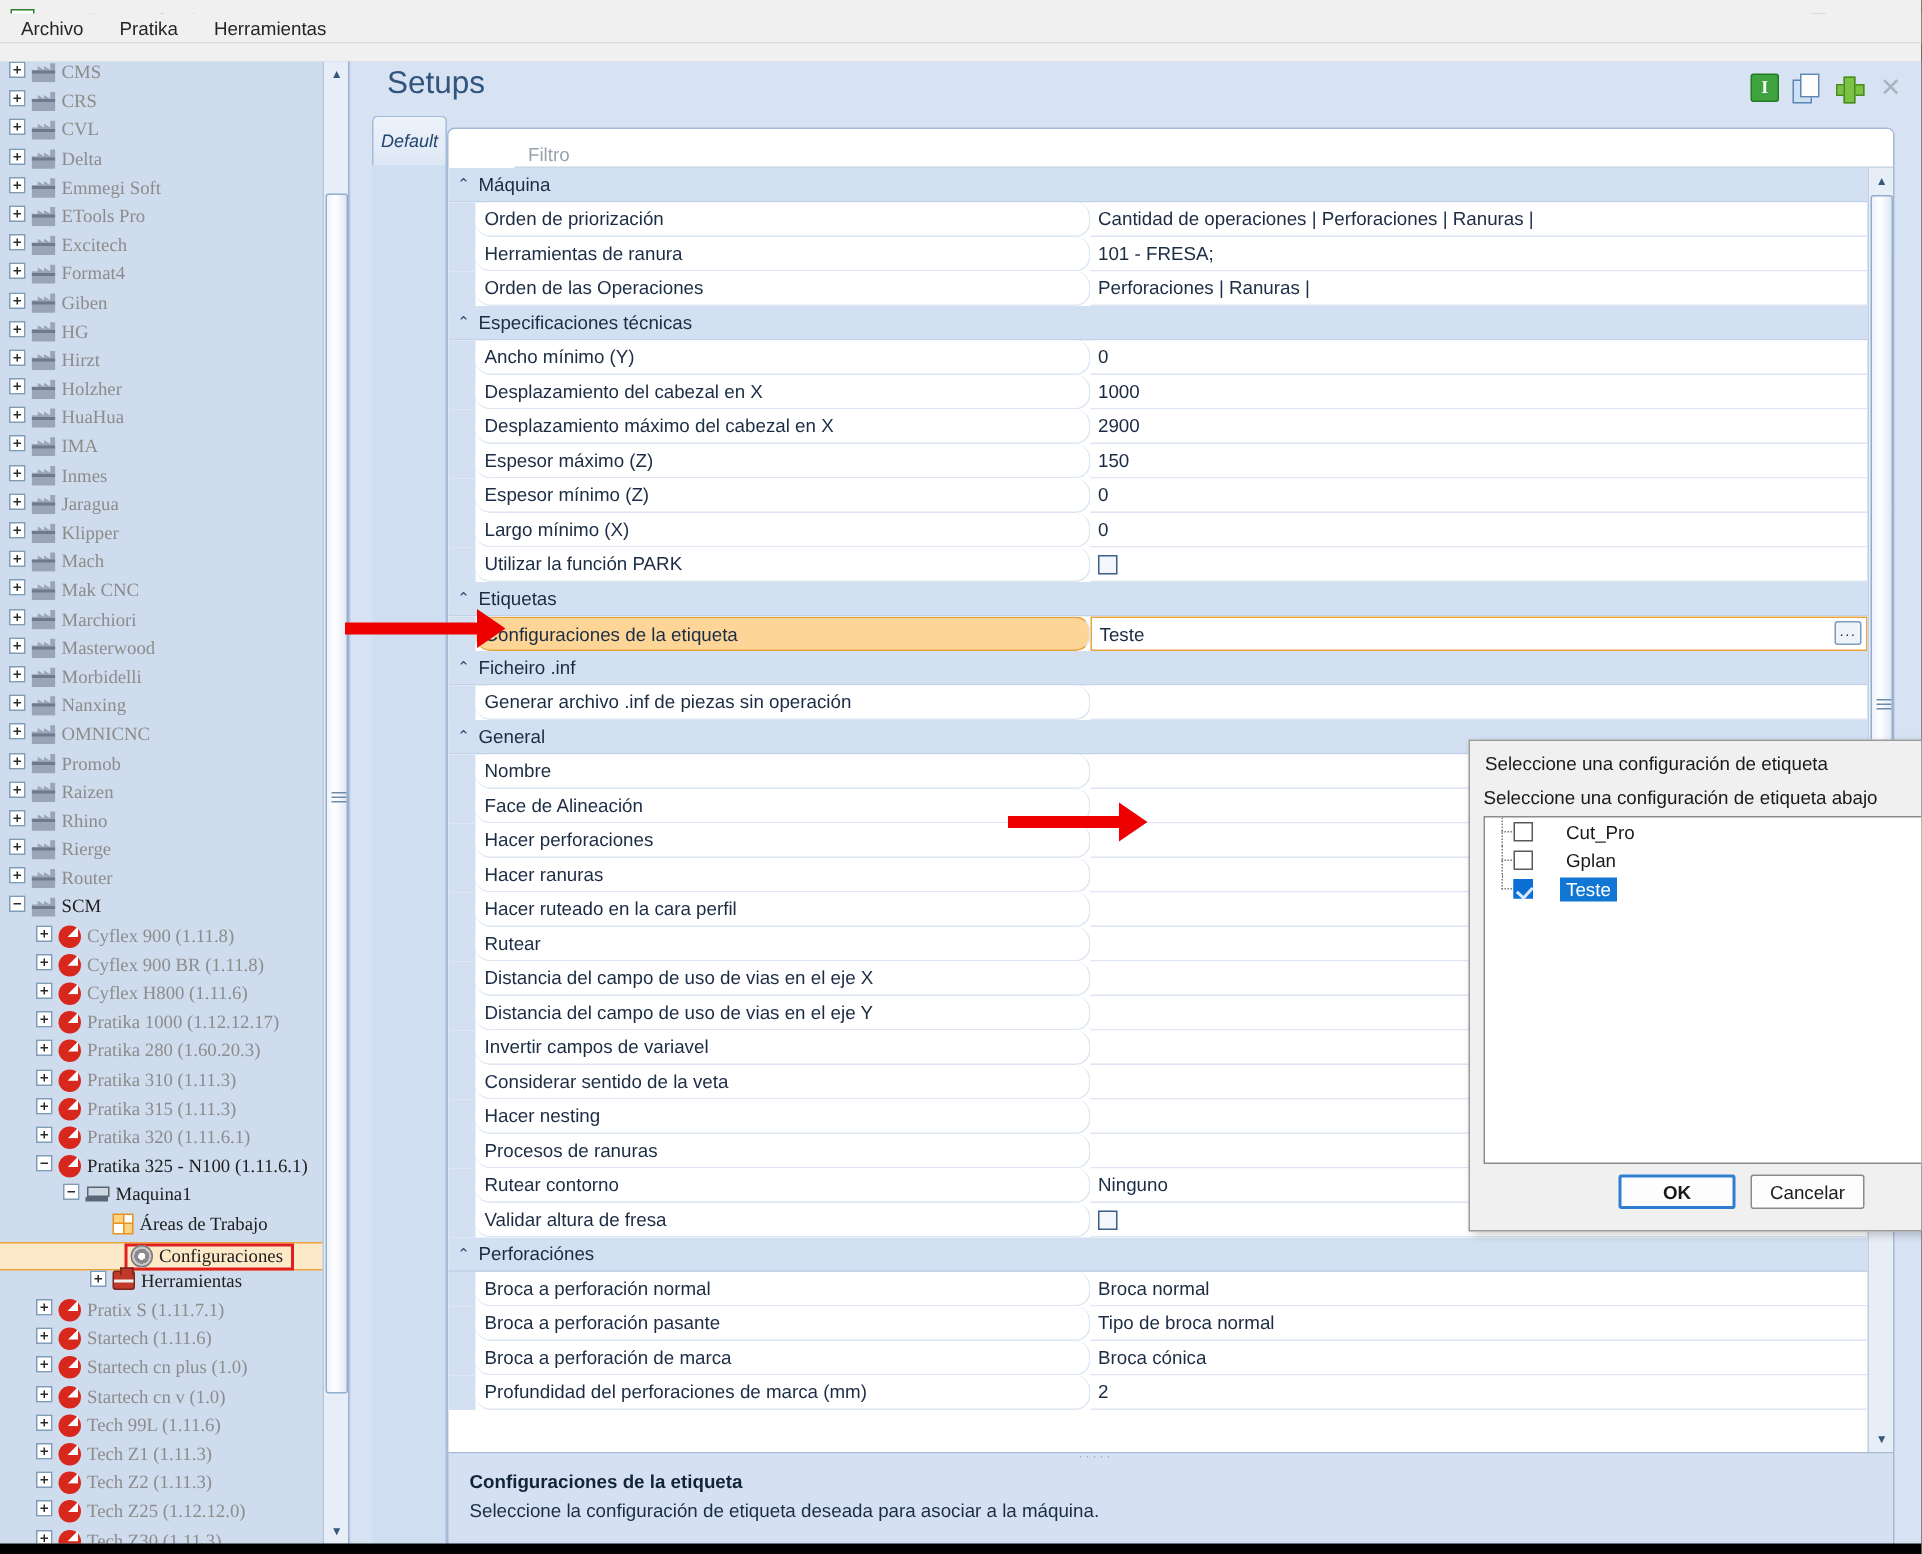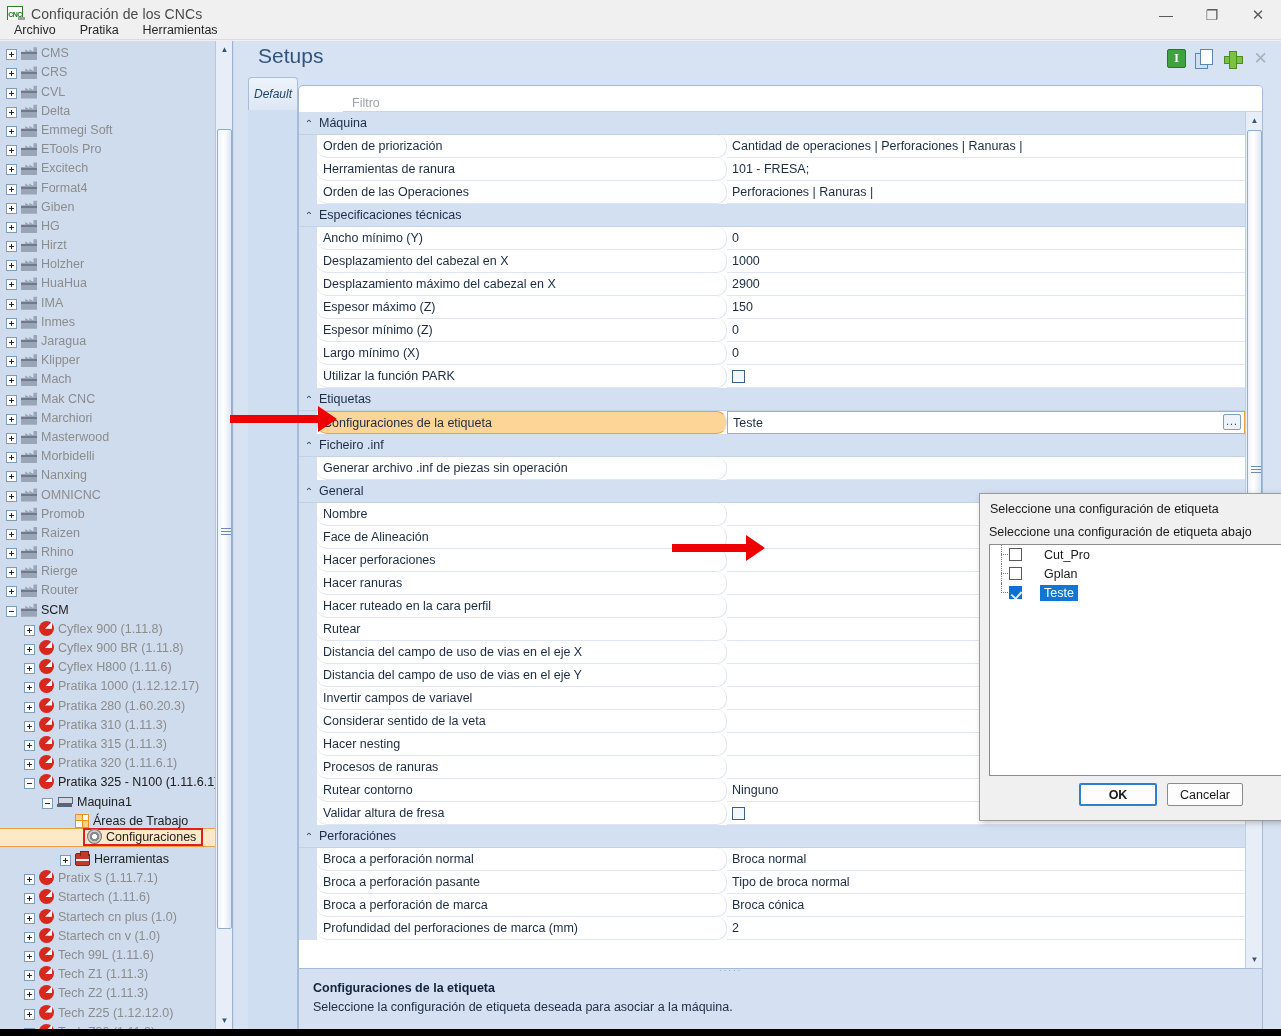--- a/index.html
+++ b/index.html
@@ -45,21 +45,21 @@
     position: absolute; right: 0; top: 0; height: 29px; display: flex;
   }
   .wincontrols div {
     width: 46px; height: 29px; display: flex; align-items: center; justify-content: center;
     color: #5a5a5a; font-size: 14px;
   }
   .wincontrols div.closebtn { font-size: 15px; }
 
   
   .menubar {
-    position: absolute; top: 20px; left: 0; width: 1281px; height: 20px;
+    position: absolute; top: 9px; left: 0; width: 1281px; height: 20px;
     background: #f0f0f0; display: flex; align-items: center;
     border-bottom: 1px solid #dcdcdc;
   }
   .menubar .mi {
     font-size: 12.5px; color: #262626; padding: 2px 10px; margin-left: 4px;
   }
 
   
   .body-area {
     position: absolute; top: 41px; left: 0; width: 1281px; height: 988px;
@@ -70,23 +70,24 @@
   .tree-panel {
     position: absolute; left: 0; top: 0; width: 233px; height: 988px;
     background: #cfdcee;
     border-right: 1px solid #9db2cf;
     overflow: hidden;
   }
   .tree-scroll {
     position: absolute; left: 0; top: 0; width: 233px; height: 988px;
   }
   .tnode {
-    display: flex; align-items: flex-end; height: 19.2px;
+    display: flex; align-items: flex-start; height: 19.2px;
     font-size: 12.5px; color: #8c8c8c; white-space: nowrap;
     padding-left: 4px;
+    font-family: Liberation Serif, serif;
   }
   .tnode.lvl0 { padding-left: 6px; }
   .tnode.lvl1 { padding-left: 24px; }
   .tnode.lvl2 { padding-left: 42px; }
   .tnode.lvl3 { padding-left: 60px; }
   .expander {
     width: 11px; height: 11px; border: 1px solid #7f9db9; background: #fff;
     margin-right: 4px; position: relative; flex: none;
   }
   .expander::before {

